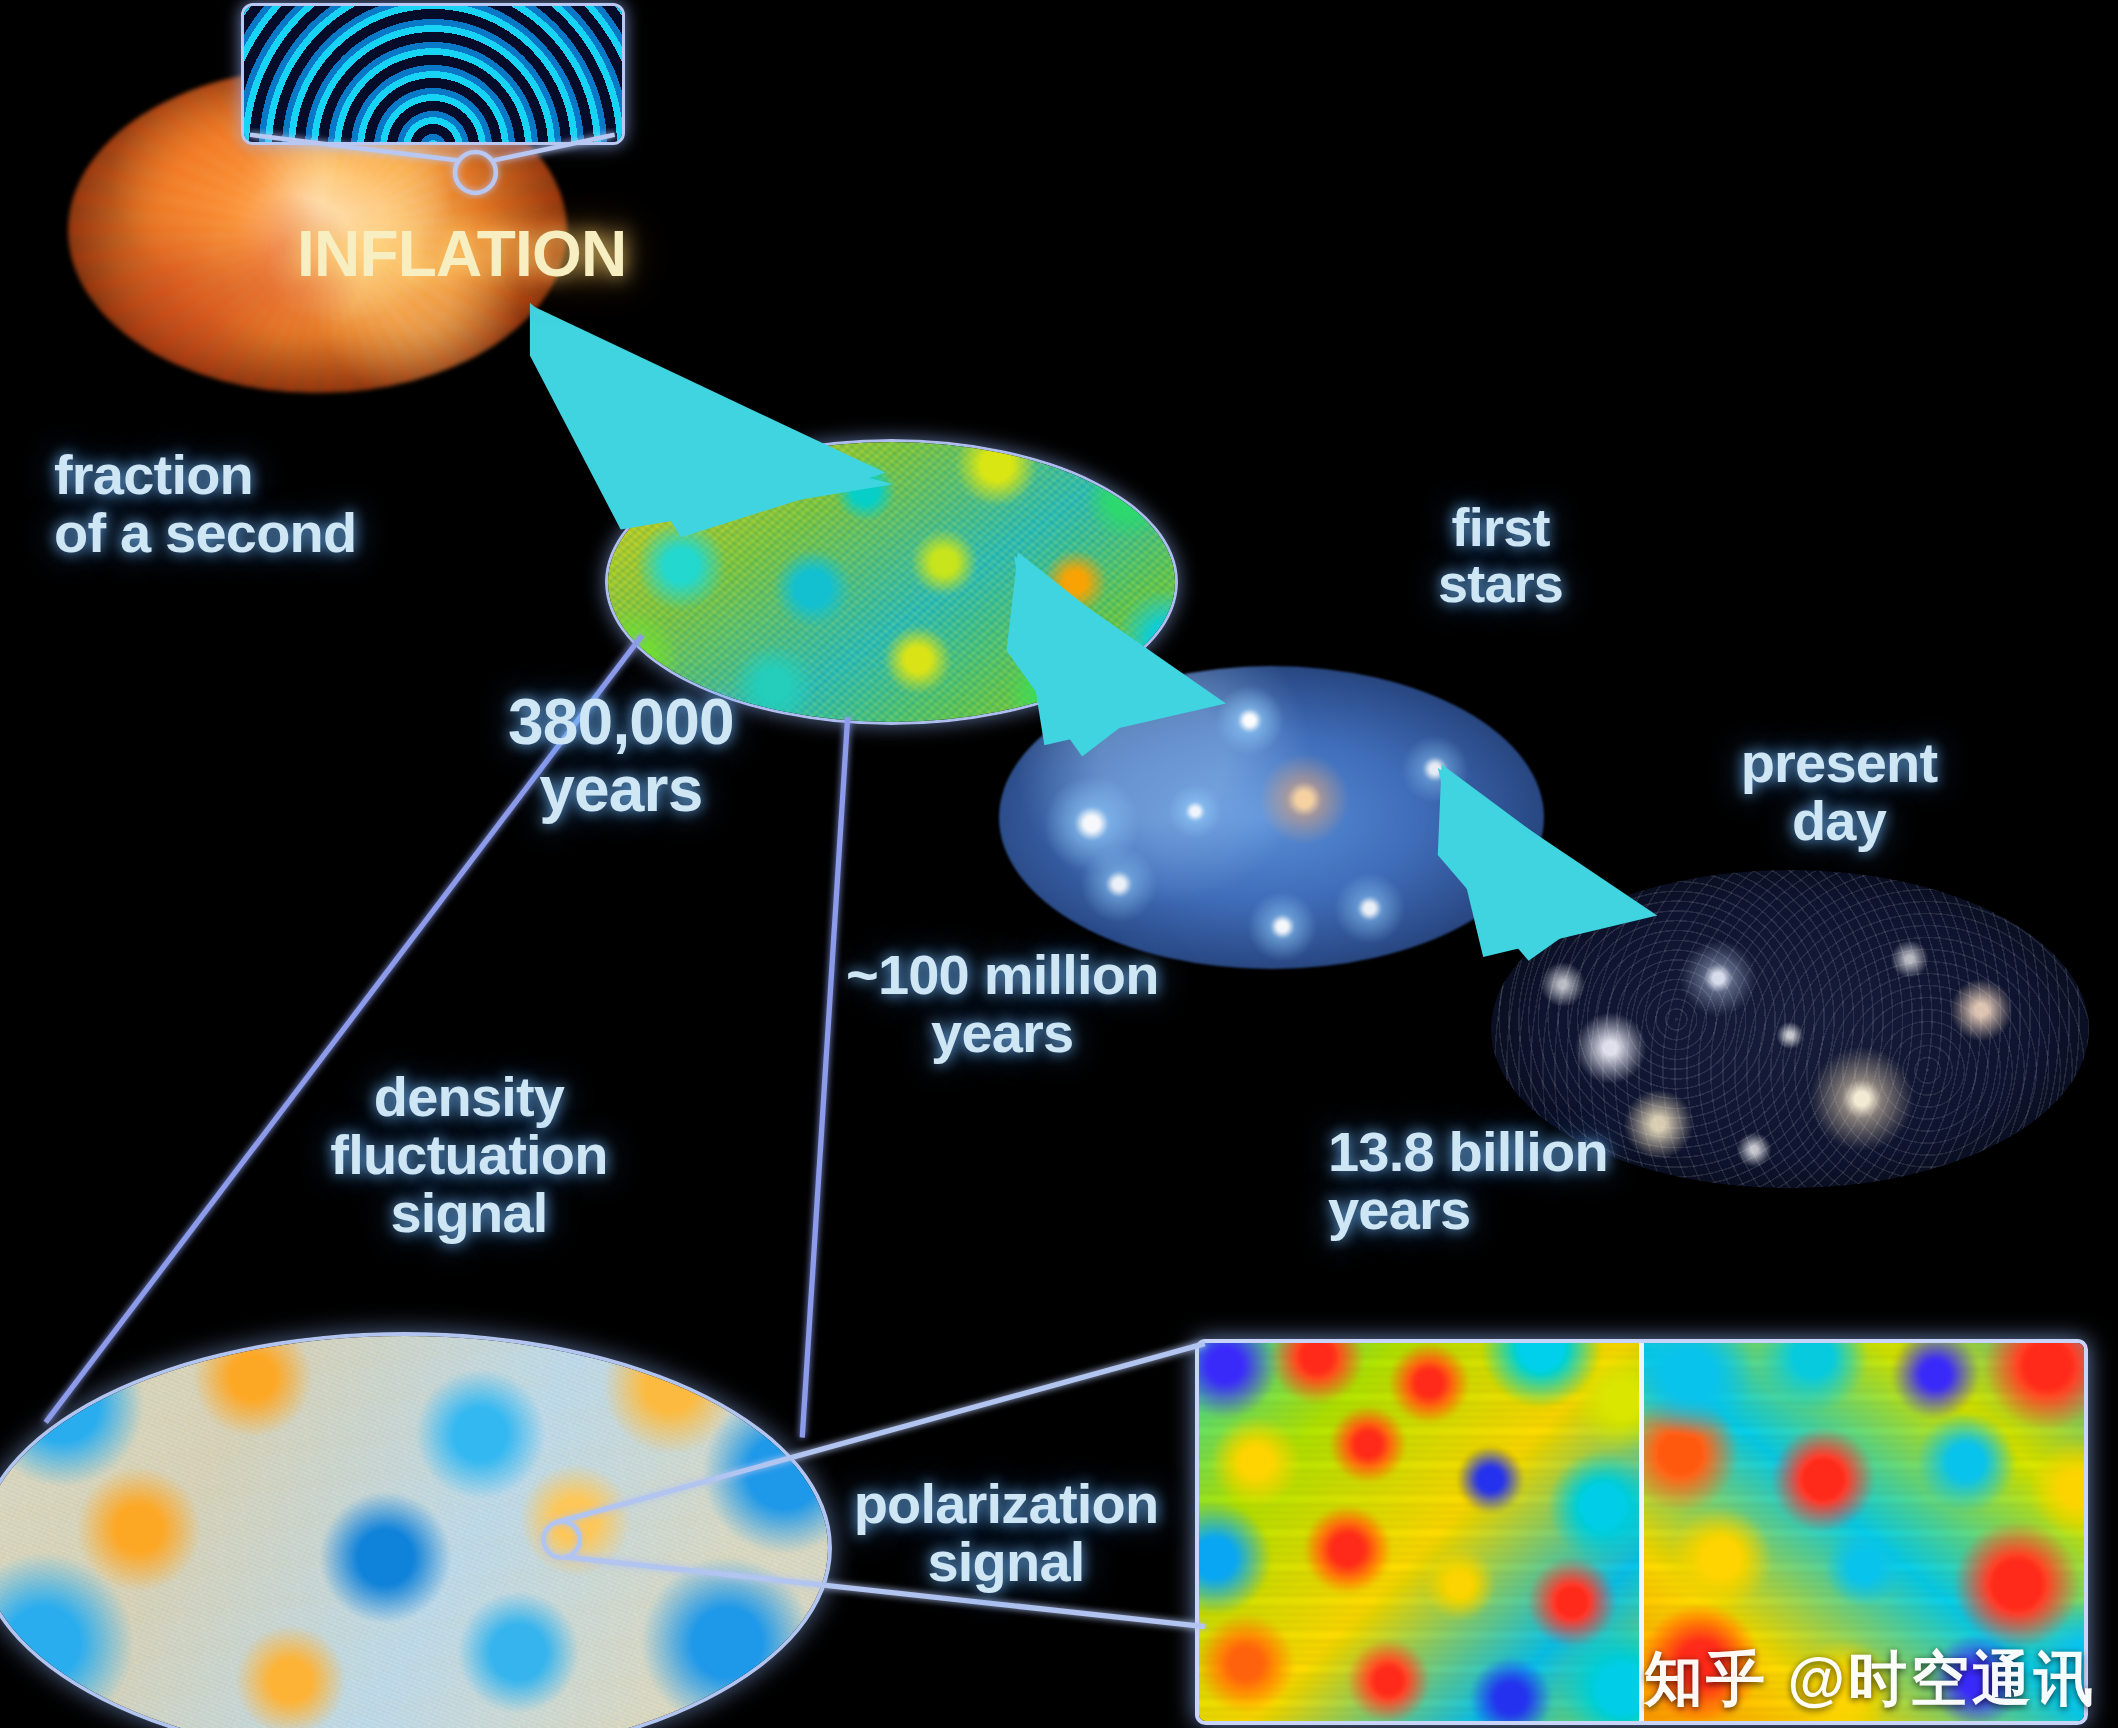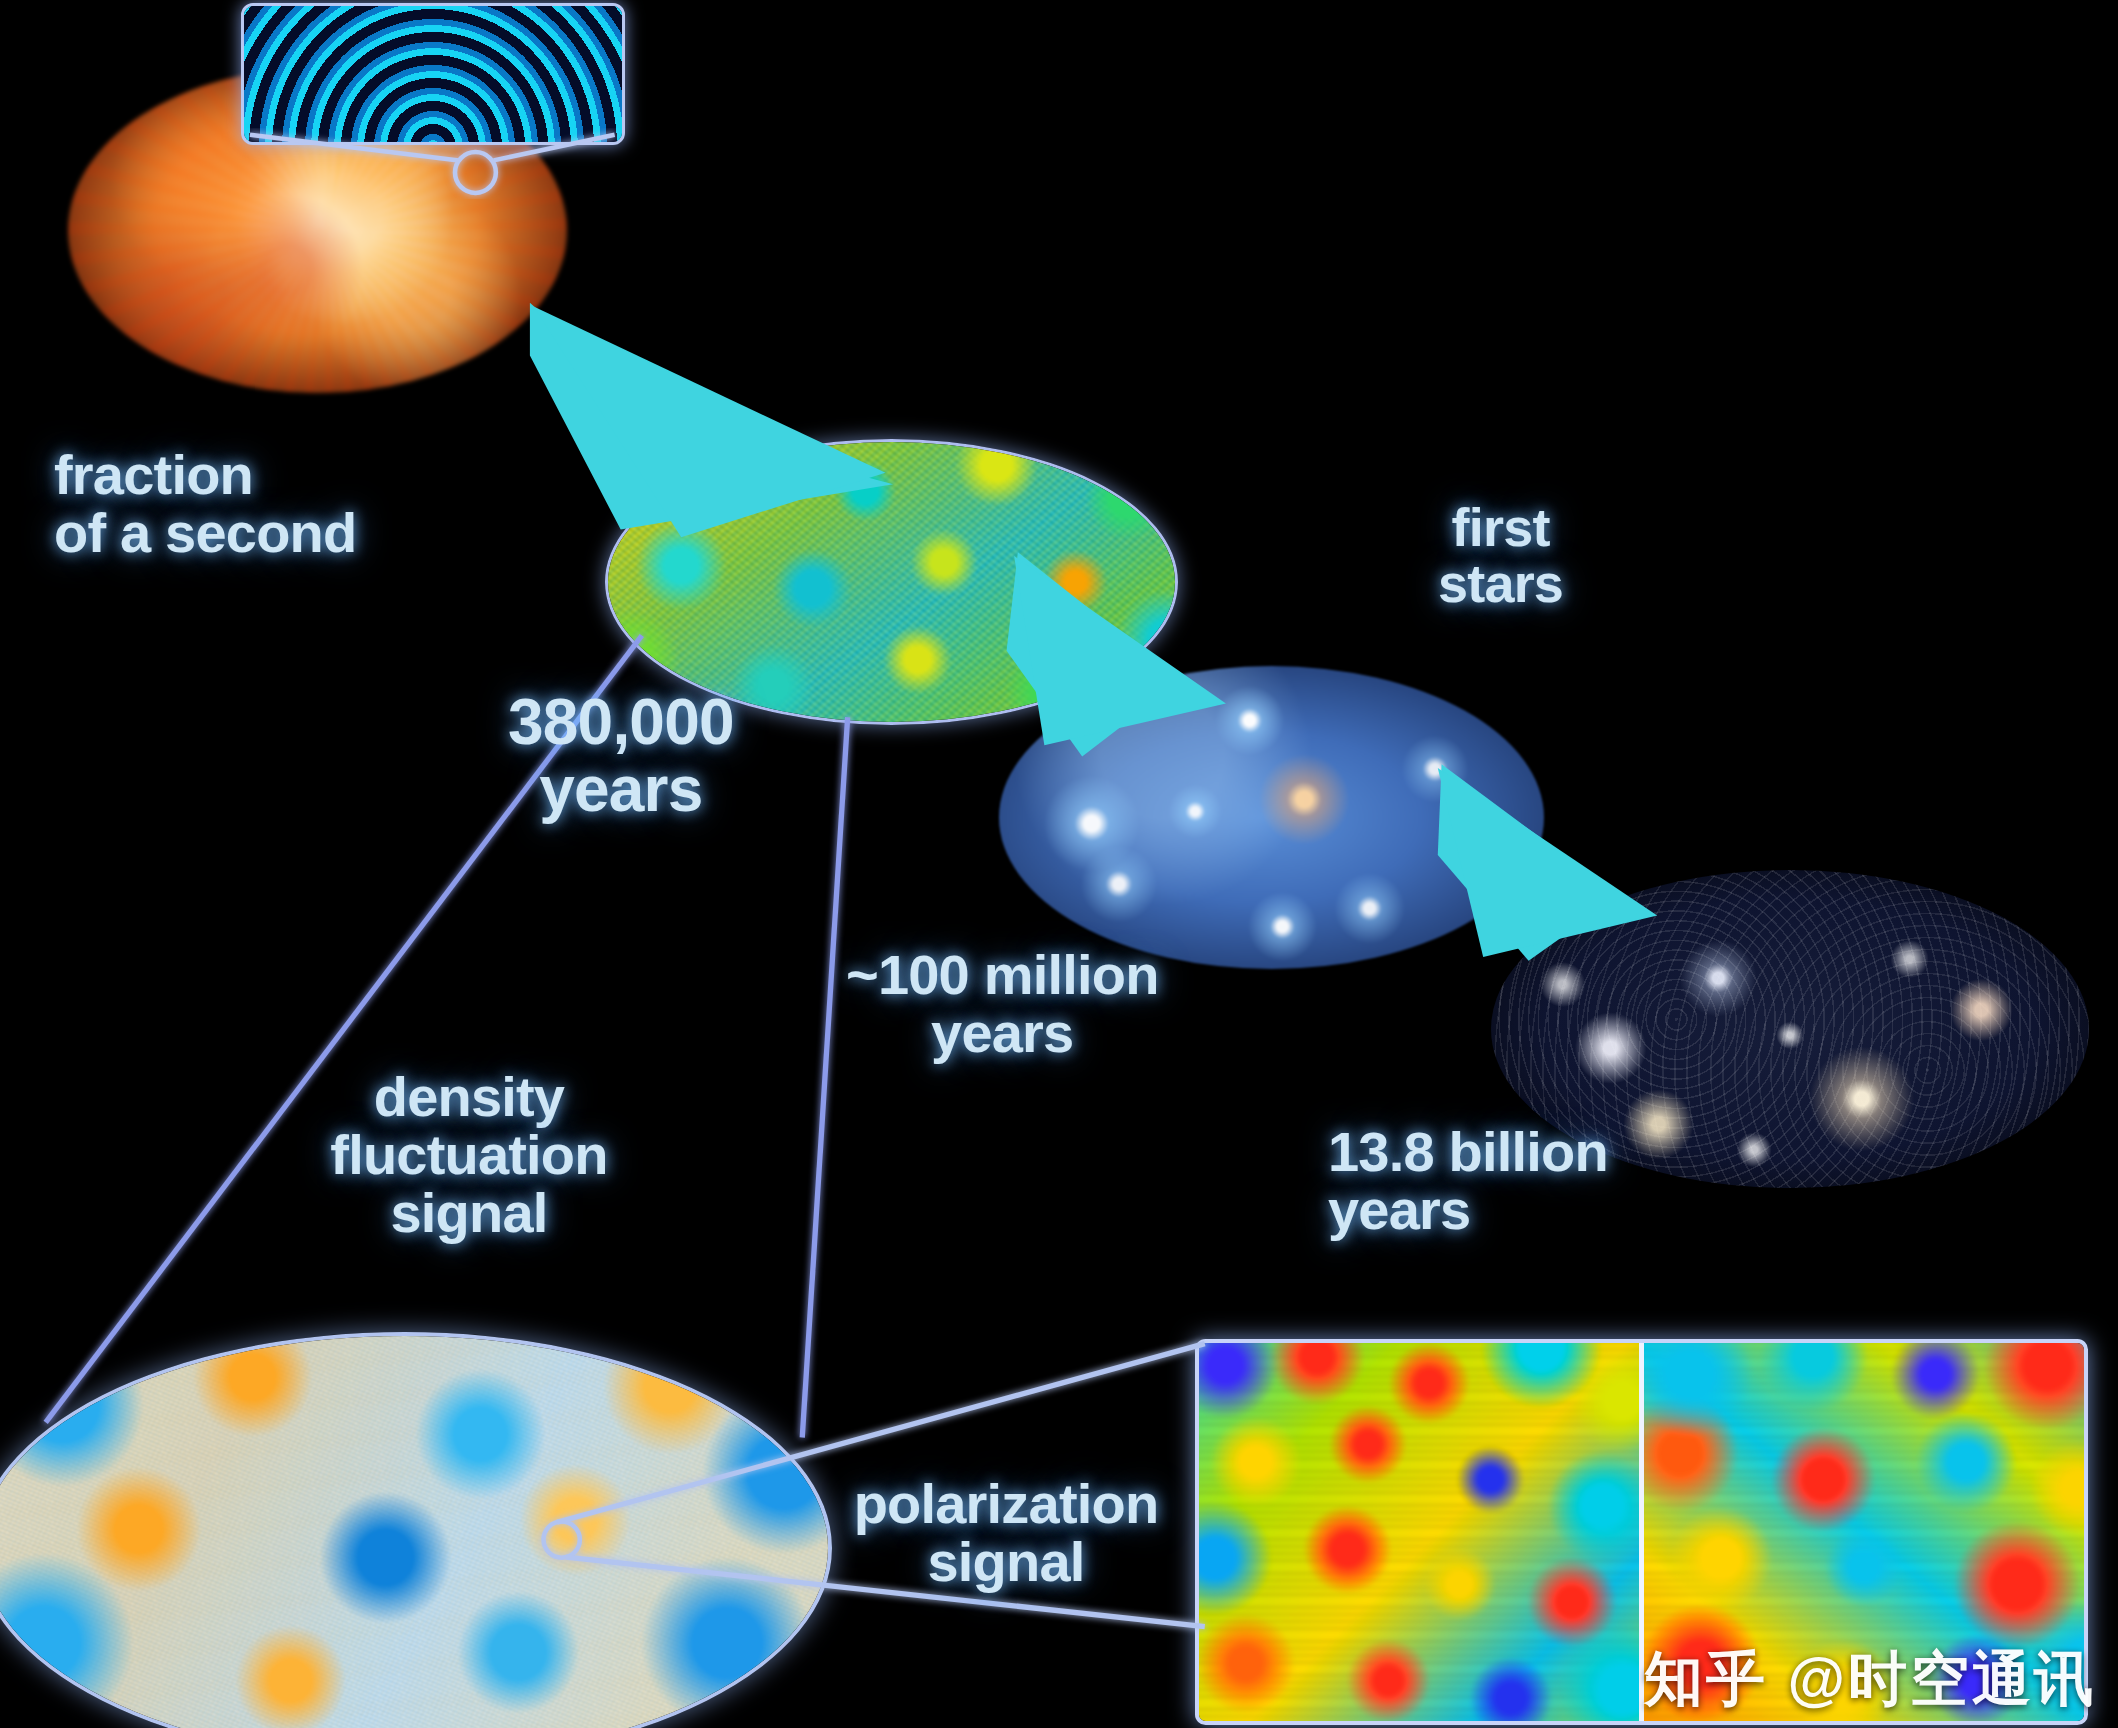--- a/index.html
+++ b/index.html
@@ -238,34 +238,37 @@
       <line x1="1120" y1="948" x2="1060" y2="1900" stroke="#8c9bea" stroke-width="7"></line>
     </g>
 
     <g filter="url(#glow)">
       <circle cx="742" cy="2035" r="24" fill="none" stroke="#b2c4f0" stroke-width="6"></circle>
       <line x1="736" y1="2012" x2="1592" y2="1776" stroke="#b2c4f0" stroke-width="7"></line>
       <line x1="748" y1="2058" x2="1592" y2="2150" stroke="#b2c4f0" stroke-width="7"></line>
     </g>
   </svg>
 
+  <div class="lbl" style="left:297px;top:221px;font-size:64px;color:#f7eec2;text-shadow:0 0 19.7px rgba(255,215,120,.9),0 0 45px rgba(255,170,60,.5);">INFLATION</div>
 
   <div class="lbl" style="left:54px;top:446px;font-size:56px;text-align:left;">fraction
 of a second</div>
 
 
   <div class="lbl" style="left:508px;top:689px;font-size:64px;text-align:center;">380,000
 years</div>
 
   <div class="lbl" style="left:1438px;top:499px;font-size:54px;text-align:center;">first
 stars</div>
 
   <div class="lbl" style="left:846px;top:946px;font-size:56px;text-align:center;">~100 million
 years</div>
 
+  <div class="lbl" style="left:1839px;top:734px;font-size:56px;text-align:center;transform:translateX(-50%);">present
+day</div>
 
   <div class="lbl" style="left:1328px;top:1123px;font-size:56px;">13.8 billion
 years</div>
 
   <div class="lbl" style="left:469px;top:1068px;font-size:56px;text-align:center;transform:translateX(-50%);">density
 fluctuation
 signal</div>
 
   <div class="lbl" style="left:1006px;top:1475px;font-size:56px;text-align:center;transform:translateX(-50%);">polarization
 signal</div>

